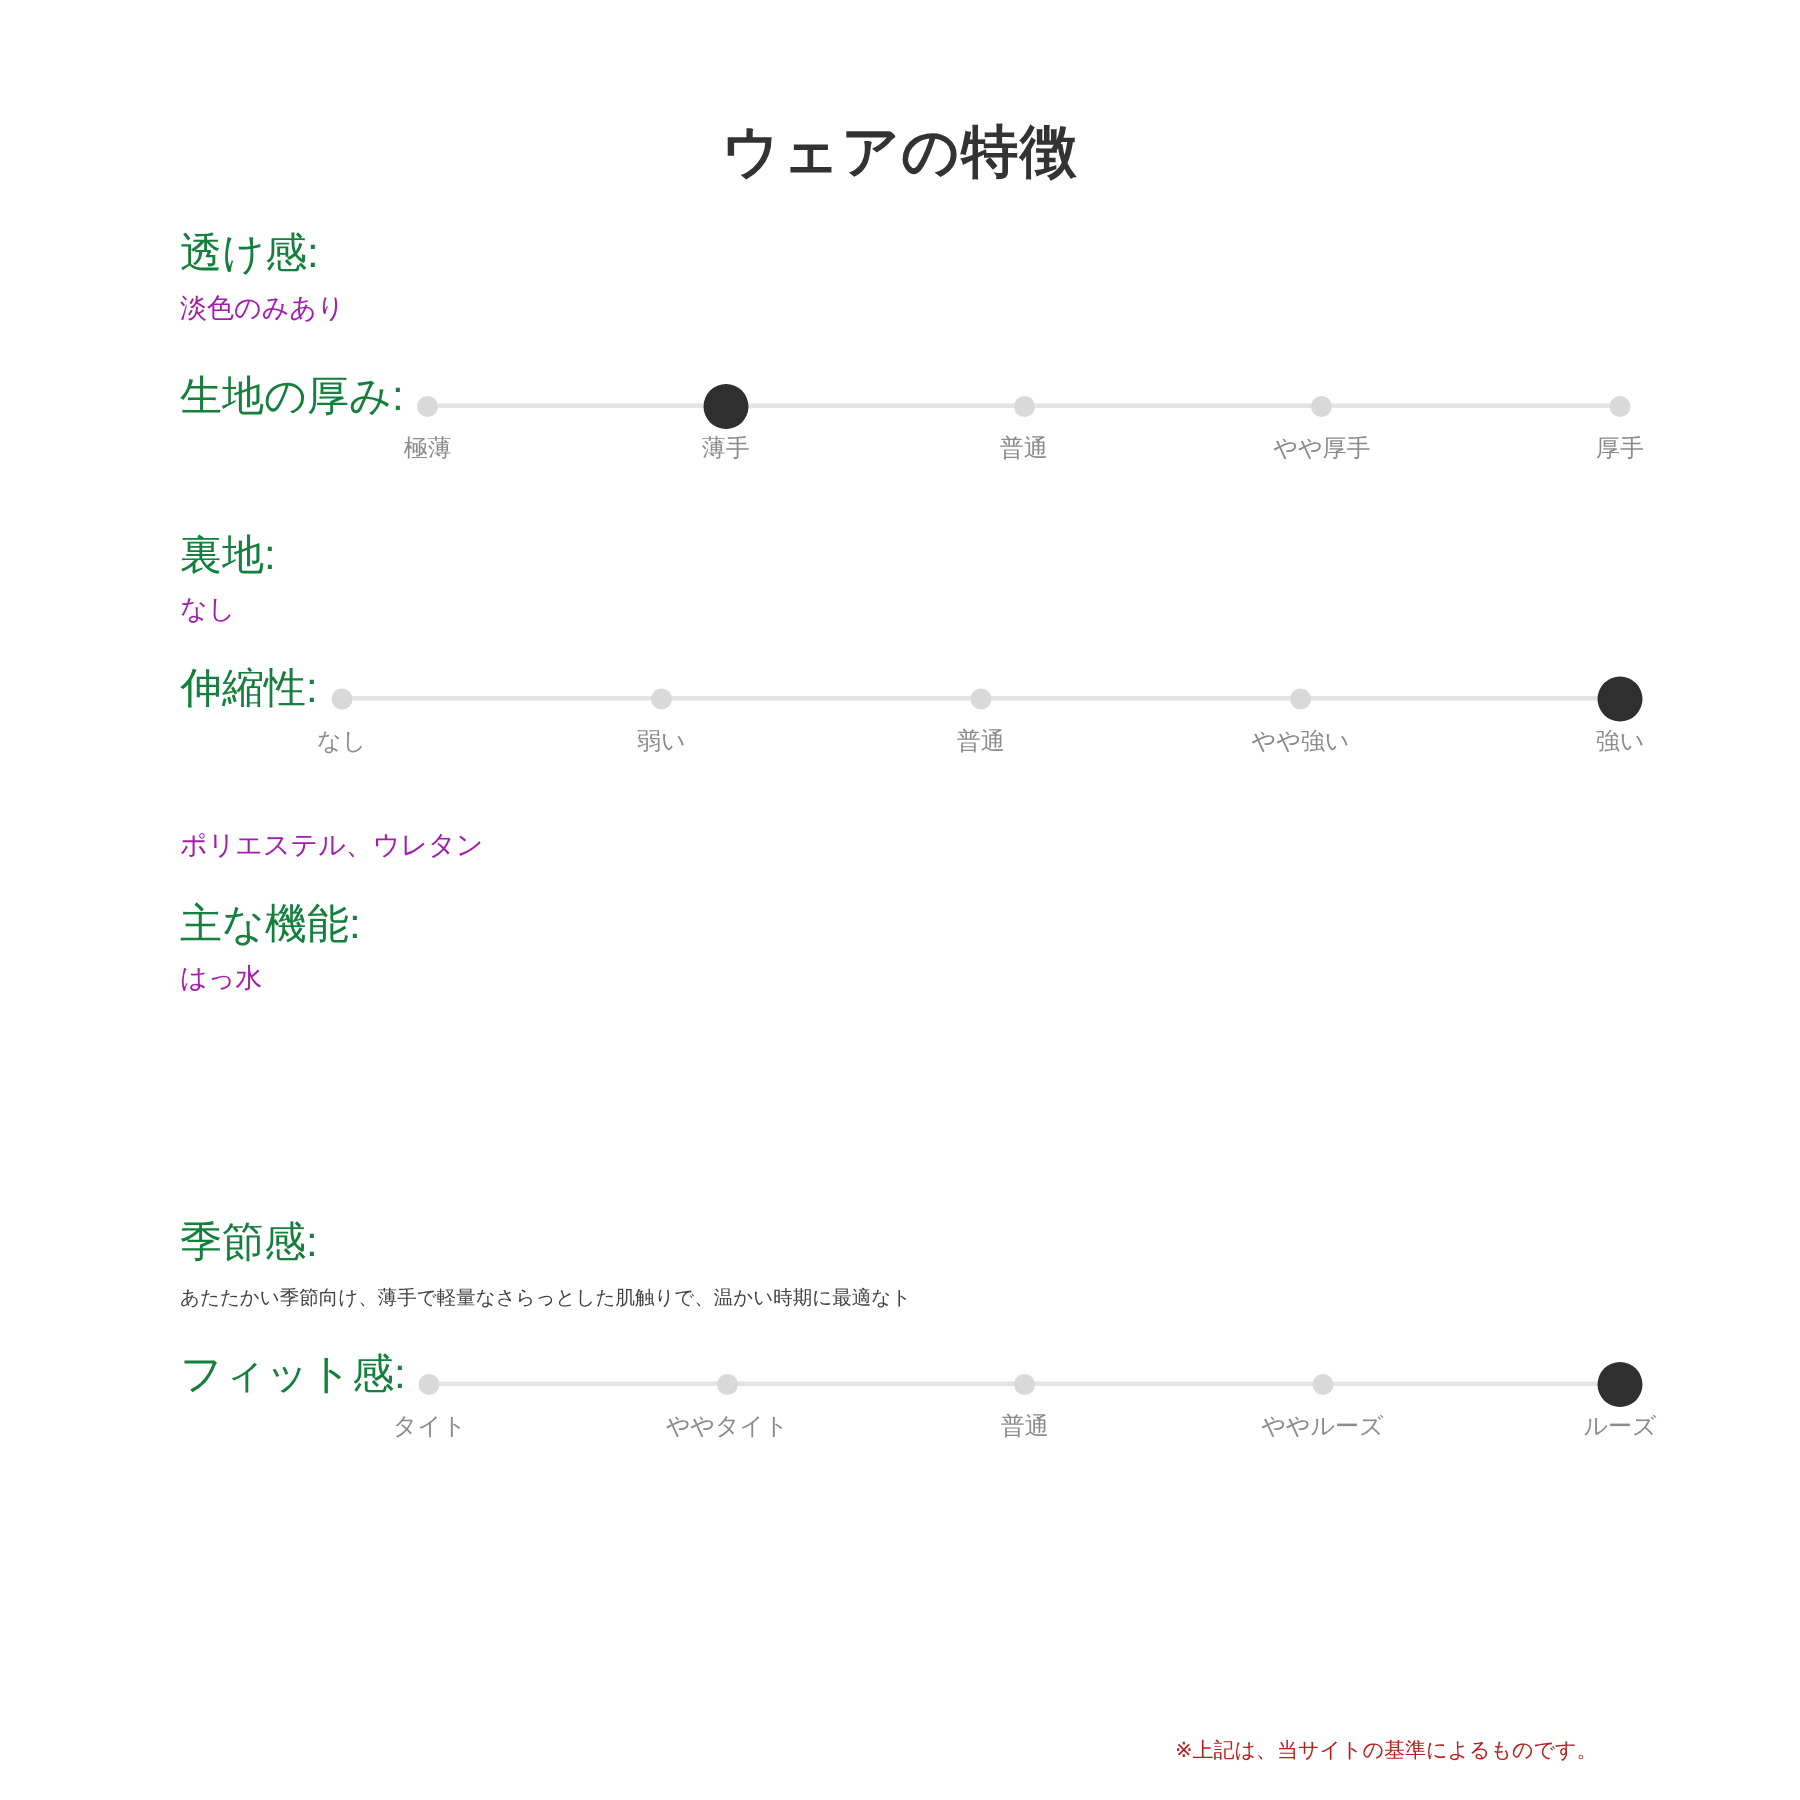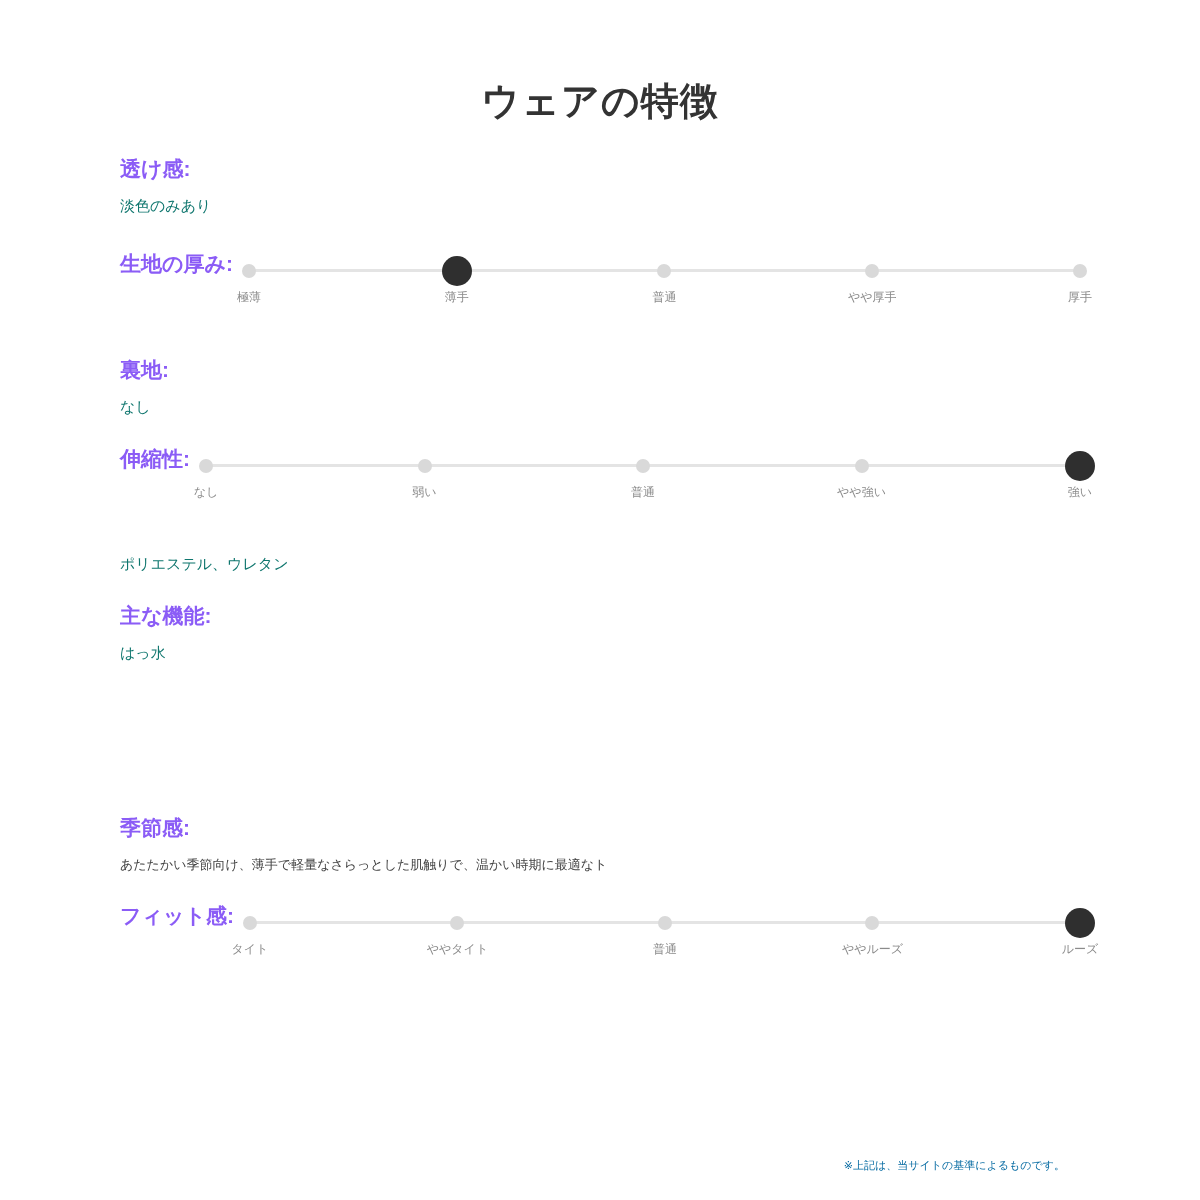--- a/index.html
+++ b/index.html
@@ -21,29 +21,29 @@
   .page-title {
     margin: 0;
     padding-top: 60px;
     text-align: center;
     font-size: 38px;
     font-weight: 700;
     color: #333333;
     letter-spacing: 1px;
   }
   .sec-heading {
-    font-size: 21px;
-    font-weight: 700;
-    color: #8b5cf6;
+    font-size: 28px;
+    font-weight: 400;
+    color: #15803d;
     line-height: 34px;
     white-space: nowrap;
   }
   .sec-value {
-    font-size: 15px;
-    color: #0f766e;
+    font-size: 18px;
+    color: #a21caf;
     line-height: 27px;
     margin-top: 6px;
   }
   .slider-row {
     display: flex;
     align-items: flex-start;
   }
   .slider {
     flex: 1;
     position: relative;
@@ -70,21 +70,21 @@
   }
   .dot.active {
     width: 30px;
     height: 30px;
     background: #2f2f2f;
   }
   .dot-label {
     position: absolute;
     top: 30px;
     transform: translateX(-50%);
-    font-size: 12px;
+    font-size: 16px;
     color: #8b8b8b;
     white-space: nowrap;
   }
   #sec-sheerness  { margin-top: 25px; }
   #sec-thickness  { margin-top: 28px; }
   #sec-lining     { margin-top: 38px; }
   #sec-stretch    { margin-top: 22px; }
   #sec-material   { margin-top: 40px; }
   #sec-function   { margin-top: 22px; }
   #sec-season     { margin-top: 145px; }
@@ -92,22 +92,22 @@
   .season-line {
     font-size: 13px;
     color: #424242;
     line-height: 40px;
     white-space: nowrap;
   }
   .footer-note {
     position: absolute;
     right: 135px;
     top: 1142px;
-    font-size: 11px;
-    color: #0369a1;
+    font-size: 14px;
+    color: #b91c1c;
   }
 </style>
 </head>
 <body>
 
 <div class="page">
 
   <h1 class="page-title">ウェアの特徴</h1>
 
   <div class="text-section" id="sec-sheerness">

